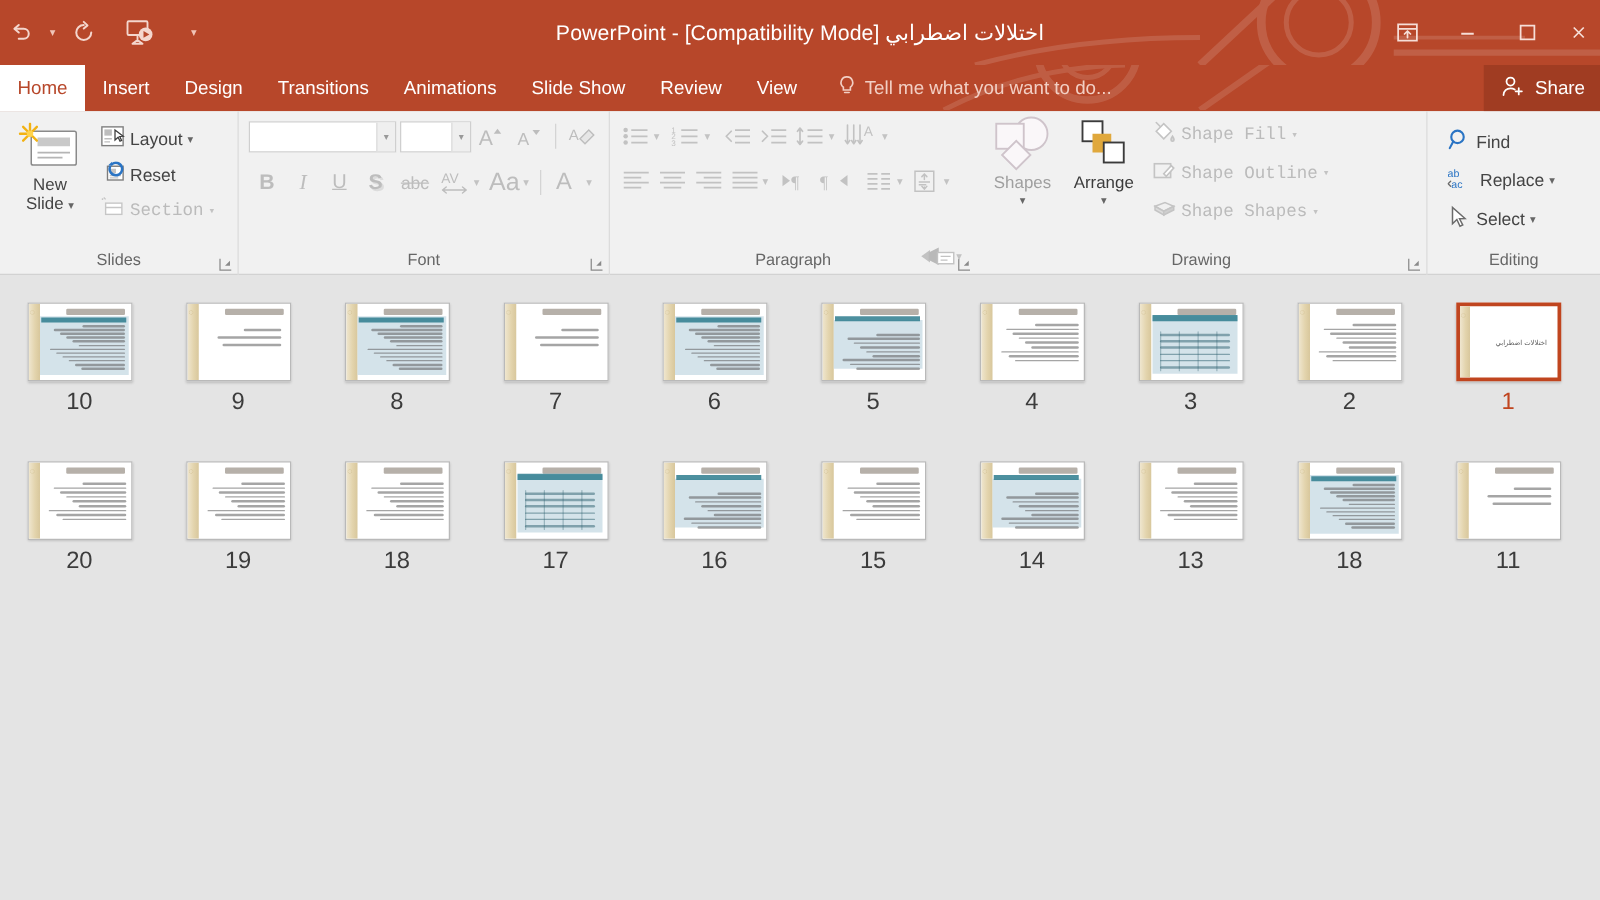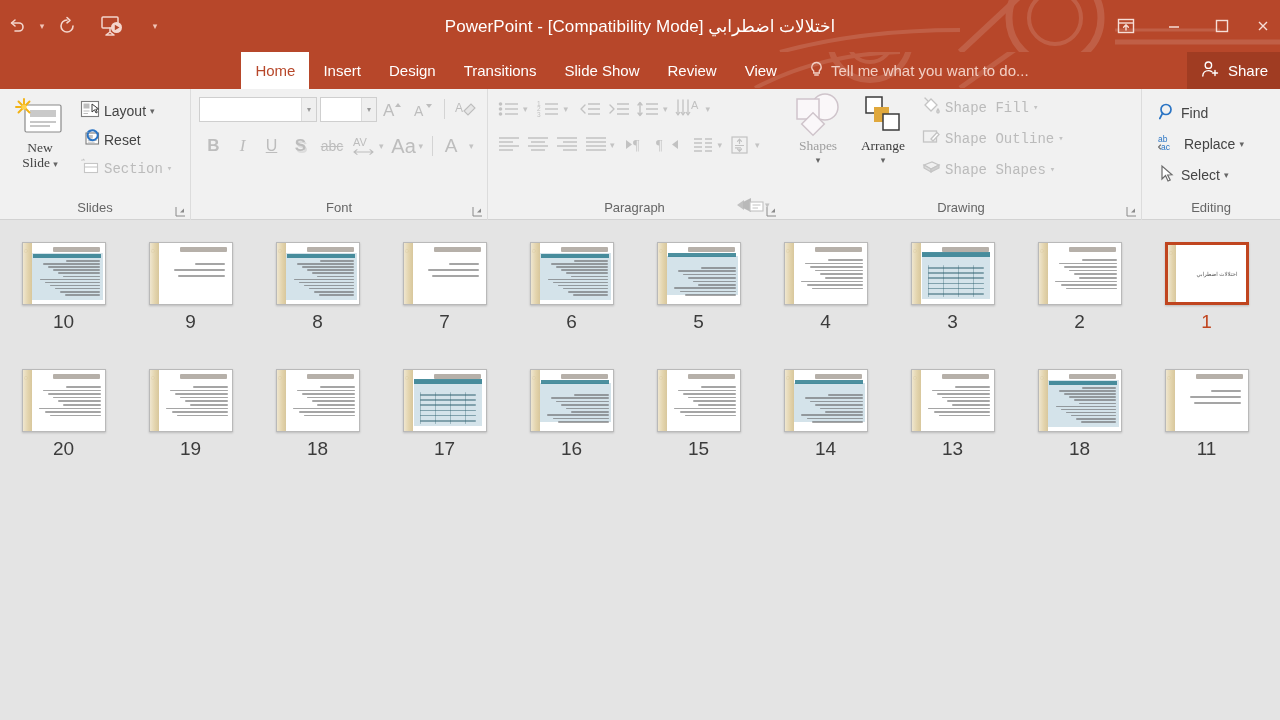--- a/index.html
+++ b/index.html
@@ -33,21 +33,21 @@
     z-index: 2; direction: rtl; white-space: nowrap;
   }
   .wincontrols { position: absolute; right: 0; top: 0; height: 52px;
                  display: flex; align-items: center; z-index: 3; }
   .wc { width: 48px; height: 52px; display: flex; align-items: center;
         justify-content: center; color: #f6ded7; }
 
   
   .tabsrow {
     position: relative; height: 37px; background: #b7472a;
-    display: flex; align-items: flex-end; overflow: hidden; justify-content: center;
+    display: flex; align-items: flex-end; overflow: hidden;
   }
   .tabsrow .tb-deco2 { position: absolute; top: -14px; right: 60px;
       width: 560px; height: 50px; opacity: .12; pointer-events: none; }
   .tab {
     height: 37px; padding: 0 14px; display: flex; align-items: center;
     color: #fff; font-size: 15px; white-space: nowrap; position: relative; z-index: 2;
   }
   .tab.active { background: #ffffff; color: #b7472a; }
   .tellme {
     display: flex; align-items: center; gap: 7px; padding: 0 10px 0 18px;
@@ -68,21 +68,21 @@
             flex-direction: column; }
   .rgroup + .rgroup { border-left: 1px solid #dcdcdc; }
   .rbody { flex: 1; display: flex; align-items: flex-start; padding: 4px 5px 0; }
   .rlabel { height: 22px; line-height: 20px; text-align: center;
             font-size: 13px; color: #666; }
   .dlauncher { position: absolute; right: 4px; bottom: 3px; width: 11px;
                height: 11px; color: #8a8a8a; }
 
   .bigbtn { width: 62px; display: flex; flex-direction: column; align-items: center;
             padding-top: 3px; color: #444; font-size: 13.5px; line-height: 15px;
-            text-align: center; font-family: Liberation Serif, serif; }
+            text-align: center; }
   .bigbtn .bi { height: 44px; display: flex; align-items: flex-end; justify-content: center; }
 
   .smallcol { display: flex; flex-direction: column; padding-top: 3px; }
   .smallbtn { display: flex; align-items: center; gap: 4px; height: 29px;
               padding: 0 5px; color: #444; font-size: 14px; white-space: nowrap; }
   .smallbtn.dis { color: #bbb; font-family: Liberation Mono, monospace; }
   .caret { font-size: 9px; color: #666; }
   .caret.dis { color: #c3c3c3; }
 
   .iconrow { display: flex; align-items: center; }
@@ -206,20 +206,23 @@
   <div class="tab">
       <span>Insert</span>
     </div>
   <div class="tab">
       <span>Design</span>
     </div>
   <div class="tab">
       <span>Transitions</span>
     </div>
   <div class="tab">
+      <span>Animations</span>
+    </div>
+  <div class="tab">
       <span>Slide Show</span>
     </div>
   <div class="tab">
       <span>Review</span>
     </div>
   <div class="tab">
       <span>View</span>
     </div>
 
   <div class="tellme">

